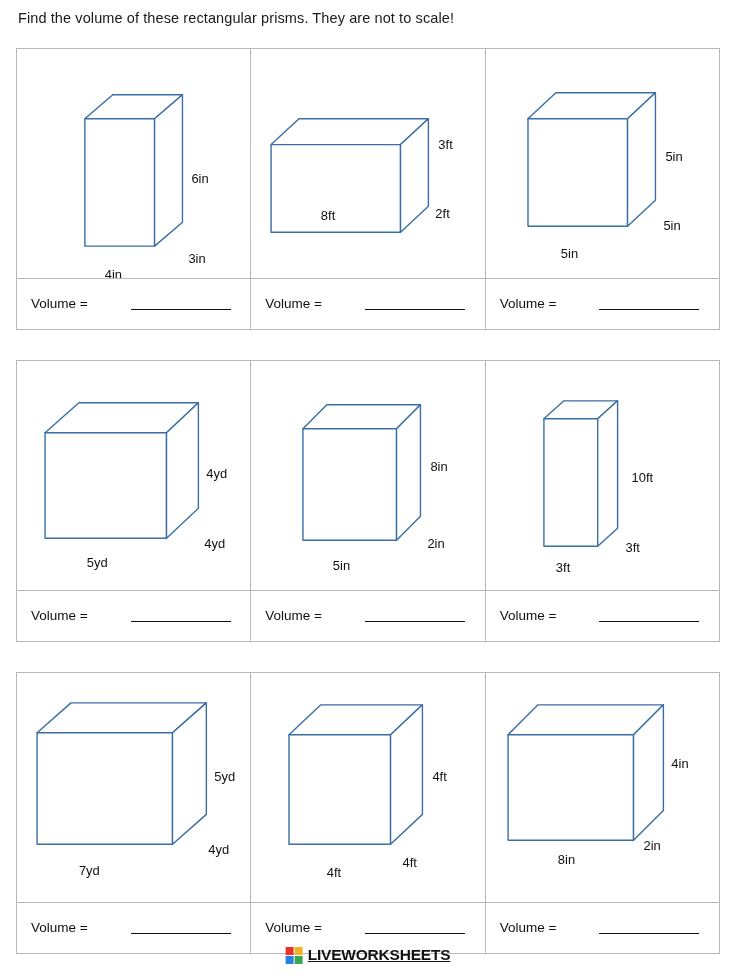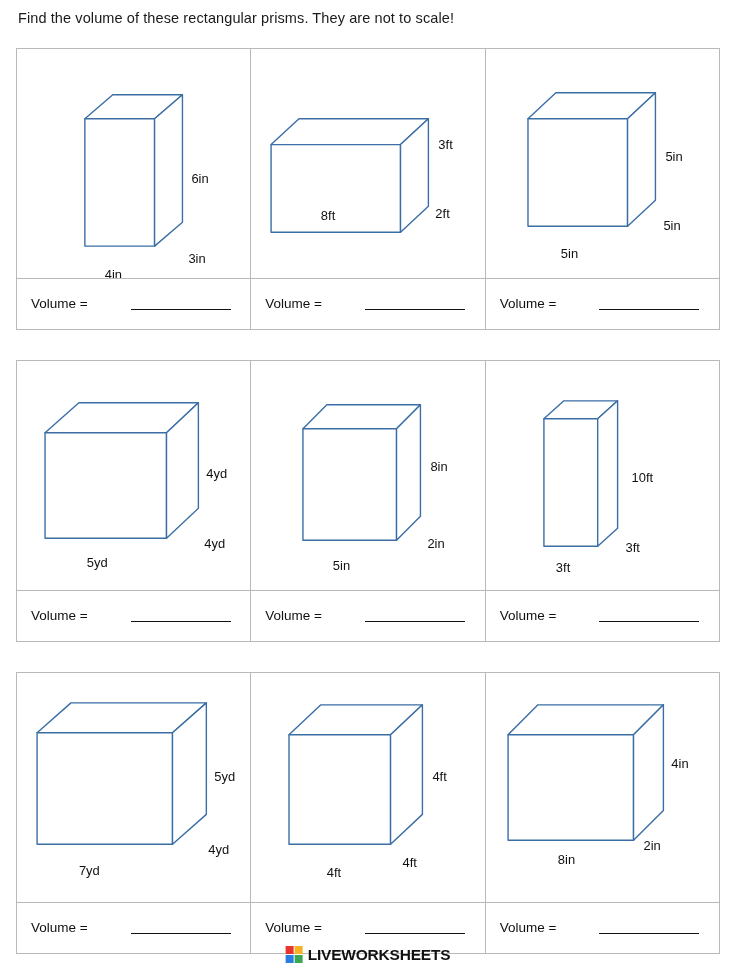--- a/index.html
+++ b/index.html
@@ -98,22 +98,23 @@
     font-family: "Liberation Sans", sans-serif;
     font-size: 13px;
     fill: #111;
   }
   .footer-logo {
     position: absolute;
     left: 50%;
     transform: translateX(-50%);
     bottom: 16px;
     display: flex;
-    align-items: flex-start;
+    align-items: flex-end;
     gap: 5px;
+    text-decoration: underline;
   }
   .logo-mark {
     width: 17px;
     height: 17px;
     display: grid;
     grid-template-columns: 1fr 1fr;
     grid-template-rows: 1fr 1fr;
     gap: 1.5px;
   }
   .logo-mark i { display: block; }

